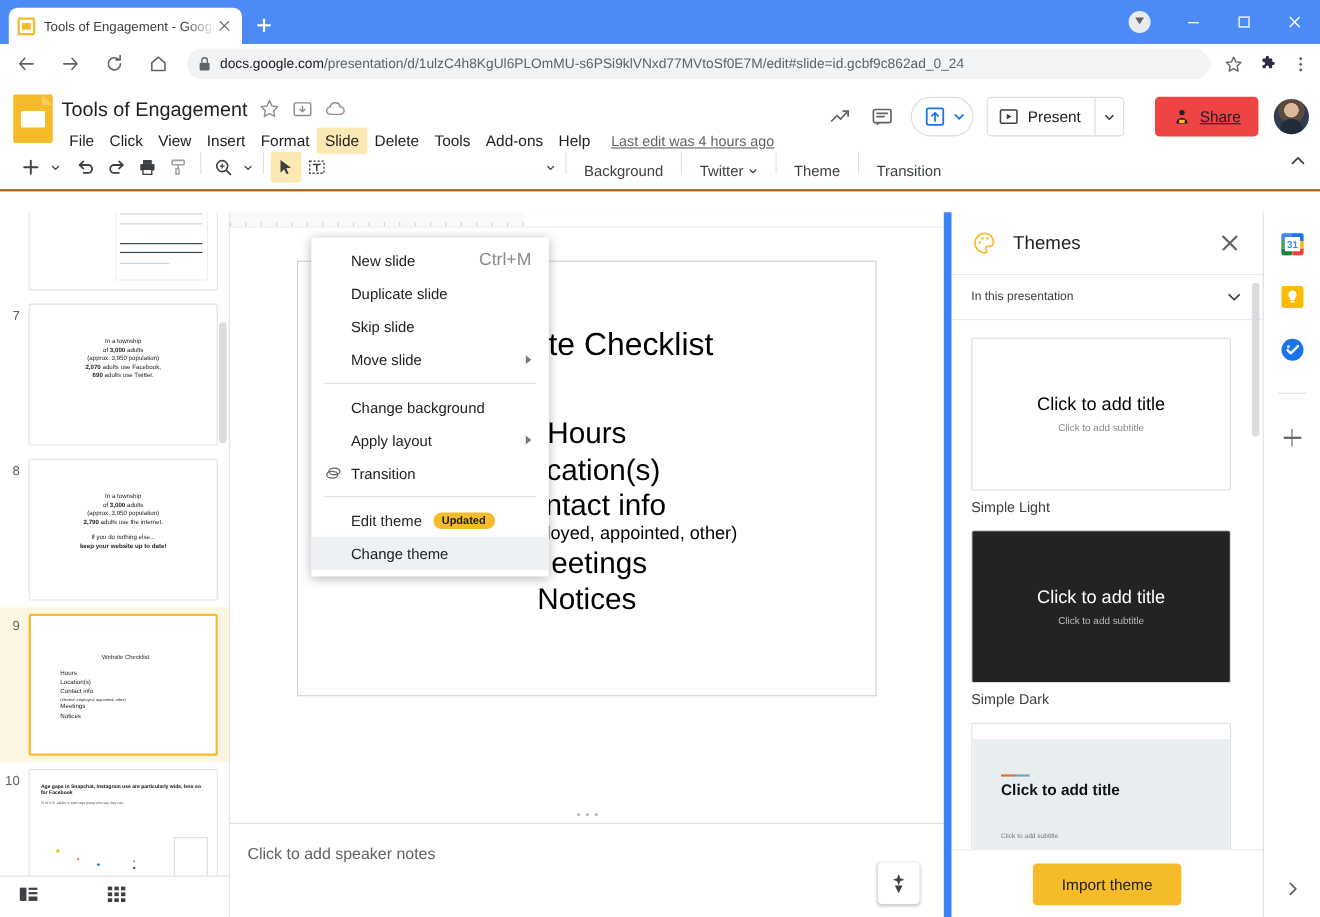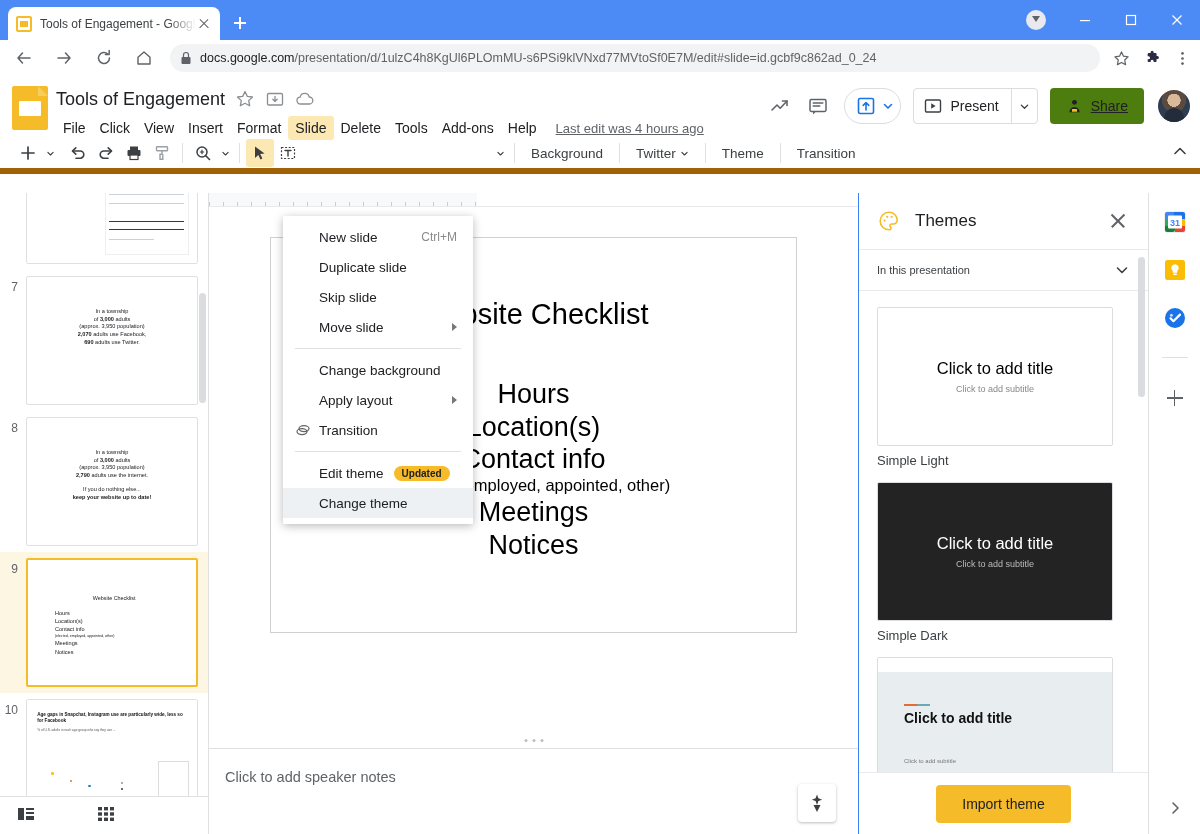--- a/index.html
+++ b/index.html
@@ -146,37 +146,37 @@
   .present-main {
     display: flex; align-items: center; gap: 8px; padding: 0 12px 0 10px;
     height: 100%; cursor: pointer; font-size: 14px; color: #202124;
   }
   .present-caret {
     width: 26px; height: 100%; border-left: 1px solid #dadce0;
     display: flex; align-items: center; justify-content: center; cursor: pointer;
   }
   .share-btn {
     display: flex; align-items: center; gap: 8px; height: 36px;
-    background: #4d7c0f; border-radius: 4px; padding: 0 16px; margin-left: 10px;
+    background: #ef4444; border-radius: 4px; padding: 0 16px; margin-left: 26px;
     cursor: pointer; font-size: 14px; color: #202124; font-weight: 500; text-decoration: underline;
   }
   .avatar {
     width: 32px; height: 32px; border-radius: 50%; margin-left: 12px; cursor: pointer;
     background: radial-gradient(circle at 50% 32%, #d9b99a 0 24%, #5a4a40 25% 44%, #2f3d50 45%);
     overflow: hidden; position: relative;
   }
   .avatar::after {
     content: ""; position: absolute; left: 6px; top: 18px; width: 20px; height: 18px;
     background: #222c3a; border-radius: 10px 10px 0 0;
   }
 
   
   .toolbar {
-    height: 36px; display: flex; align-items: center; padding: 0 14px;
-    border-bottom: 6px solid #a16207; position: relative;
+    height: 36px; display: flex; padding: 0 14px;
+    border-bottom: 2px solid #a16207; position: relative;
   }
   .tb-btn {
     width: 28px; height: 28px; border-radius: 3px; display: flex;
     align-items: center; justify-content: center; cursor: pointer; flex: 0 0 auto;
   }
   .tb-btn.sel { background: #fce8b2; }
   .tb-caret { width: 16px; height: 28px; display: flex; align-items: center; justify-content: center; cursor: pointer; }
   .tb-sep { width: 1px; height: 20px; background: #e0e0e0; margin: 0 6px; }
   .tb-text {
     font-size: 13.5px; color: #3c4043; padding: 4px 10px; border-radius: 3px; cursor: pointer;
@@ -282,21 +282,21 @@
   }
   .notes-text { font-size: 14.5px; color: #5f6368; cursor: text; }
   .explore-btn {
     position: absolute; right: 22px; bottom: 12px; width: 38px; height: 38px;
     background: #fff; border-radius: 4px; box-shadow: 0 1px 3px rgba(60,64,67,.35);
     display: flex; align-items: center; justify-content: center; cursor: pointer;
   }
 
   
   .themes-panel {
-    width: 290px; flex: 0 0 290px; border-left: 1px solid #3b82f6;
+    width: 290px; flex: 0 0 290px; border-left: 7px solid #3b82f6;
     background: #fff; position: relative; display: flex; flex-direction: column; justify-content: space-between;
   }
   .tp-header { height: 56px; display: flex; align-items: center; padding: 0 18px; gap: 14px; }
   .tp-title { font-size: 17px; color: #202124; flex: 1; }
   .tp-close { width: 24px; height: 24px; position: relative; cursor: pointer; }
   .tp-close::before, .tp-close::after {
     content: ""; position: absolute; left: 3px; top: 11px; width: 18px; height: 1.6px; background: #5f6368;
   }
   .tp-close::before { transform: rotate(45deg); }
   .tp-close::after { transform: rotate(-45deg); }
@@ -349,31 +349,31 @@
   .rail-plus::before, .rail-plus::after { content: ""; position: absolute; background: #5f6368; }
   .rail-plus::before { left: 4px; top: 11.2px; width: 16px; height: 1.8px; }
   .rail-plus::after { left: 11.1px; top: 4px; width: 1.8px; height: 16px; }
   .rail-expand {
     position: absolute; bottom: 14px; left: 50%; transform: translateX(-50%);
     cursor: pointer; width: 24px; height: 24px; display: flex; align-items: center; justify-content: center;
   }
 
   
   .dropdown {
-    position: absolute; left: 283px; top: 140px; width: 190px;
+    position: absolute; left: 283px; top: 140px; width: 216px;
     background: #fff; box-shadow: 0 2px 10px rgba(0,0,0,.28); border-radius: 1px;
     padding: 6px 0; z-index: 90;
   }
   .dd-item {
     height: 30px; display: flex; align-items: center; padding: 0 16px 0 36px;
     font-size: 13.5px; color: #202124; cursor: pointer; position: relative;
   }
   .dd-item:hover, .dd-item.hovered { background: #eef1f3; }
   .dd-label { flex: 1; white-space: nowrap; }
-  .dd-shortcut { font-size: 12px; color: #8a8a8a; }
+  .dd-shortcut { font-size: 16px; color: #8a8a8a; }
   .dd-arrow {
     width: 0; height: 0; border-top: 4px solid transparent; border-bottom: 4px solid transparent;
     border-left: 5px solid #777;
   }
   .dd-sep { height: 1px; background: #e0e0e0; margin: 6px 12px; }
   .dd-icon { position: absolute; left: 12px; top: 7px; width: 16px; height: 16px; }
   .badge-updated {
     background: #f5bb29; color: #202124; font-size: 10px; font-weight: 700;
     padding: 2px 8px; border-radius: 9px; margin-left: 10px;
   }

